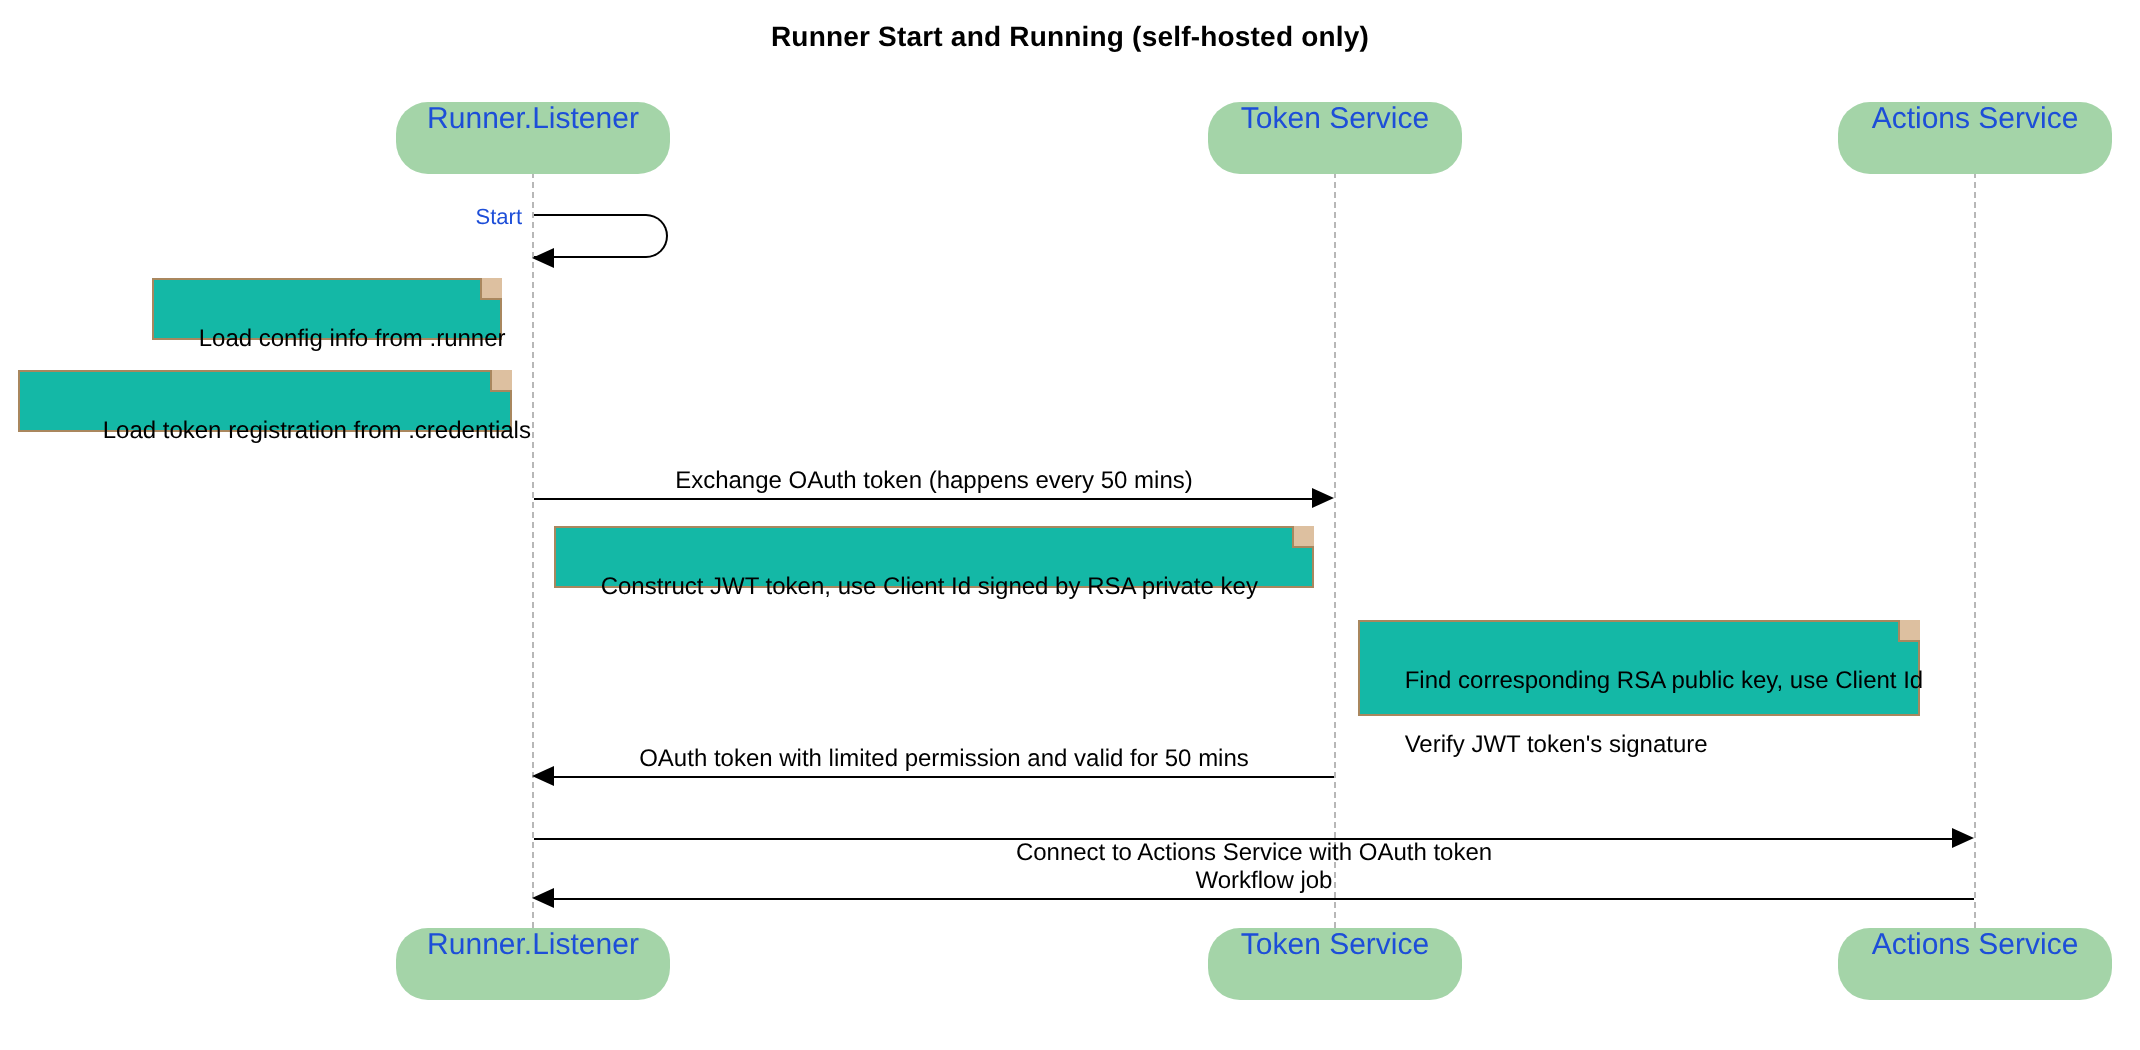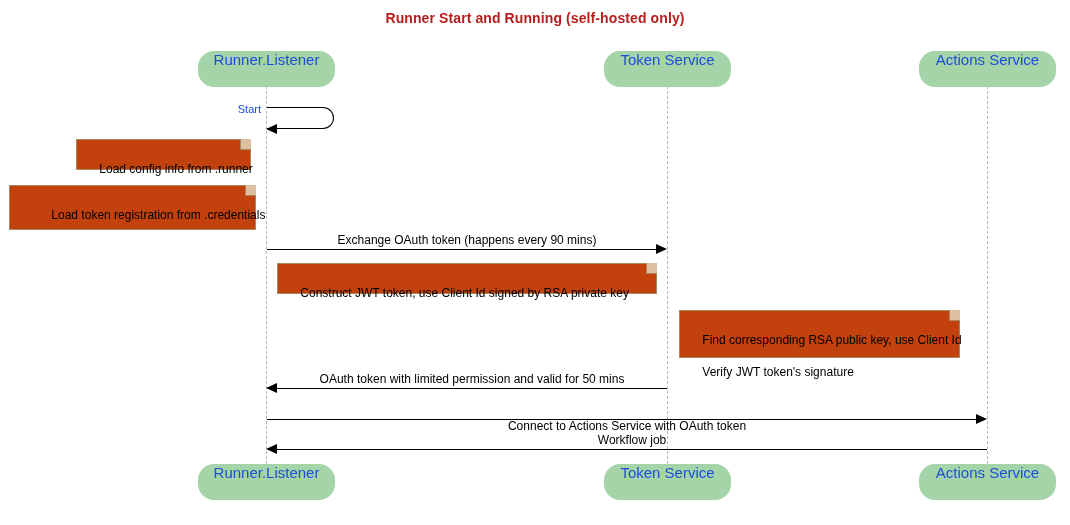--- a/index.html
+++ b/index.html
@@ -21,21 +21,21 @@
 
   
   .diagram-title {
     position: absolute;
     left: 0;
     top: 10px;
     width: 1070px;
     text-align: center;
     font-size: 14px;
     font-weight: bold;
-    color: #b91c1c;
+    color: #000000;
     letter-spacing: 0.1px;
   }
 
   
   .lifeline {
     position: absolute;
     width: 0;
     border-left: 1px dashed #b8b8b8;
   }
 
@@ -48,21 +48,21 @@
     align-items: flex-start;
     justify-content: center;
     color: #1d4ed8;
     font-size: 15px;
     box-sizing: border-box;
   }
 
   
   .note {
     position: absolute;
-    background: #c2410c;
+    background: #14b8a6;
     border: 1px solid #a9875e;
     box-sizing: border-box;
     color: #000000;
     font-size: 12px;
     line-height: 16px;
     padding: 5px 8px 5px 9px;
     white-space: pre;
   }
   .note .fold {
     position: absolute;
@@ -163,26 +163,26 @@
   <div class="self-msg" style="left:267px; top:107px; width:67px; height:22px;">
     <div class="loop"></div>
   </div>
   <div class="arrowhead left" style="left:266px; top:124px;"></div>
 
   <div class="note" style="left:76px; top:139px; width:175px; height:31px;">
     <span>Load config info from .runner</span>
     <span class="fold"></span>
   </div>
 
-  <div class="note" style="left:9px; top:185px; width:247px; height:45px;padding-left:28px;">
+  <div class="note" style="left:9px; top:185px; width:247px; height:31px;padding-left:28px;">
     <span>Load token registration from .credentials</span>
     <span class="fold"></span>
   </div>
 
-  <div class="msg-label" style="left:267px; top:233px; width:400px;">Exchange OAuth token (happens every 90 mins)</div>
+  <div class="msg-label" style="left:267px; top:233px; width:400px;">Exchange OAuth token (happens every 50 mins)</div>
   <div class="msg-line" style="left:267px; top:249px; width:390px;"></div>
   <div class="arrowhead right" style="left:656px; top:244px;"></div>
 
   <div class="note" style="left:277px; top:263px; width:380px; height:31px;">
     <span>Construct JWT token, use Client Id signed by RSA private key</span>
     <span class="fold"></span>
   </div>
 
   <div class="note" style="left:679px; top:310px; width:281px; height:48px;">
     <span>Find corresponding RSA public key, use Client Id</span><br>

